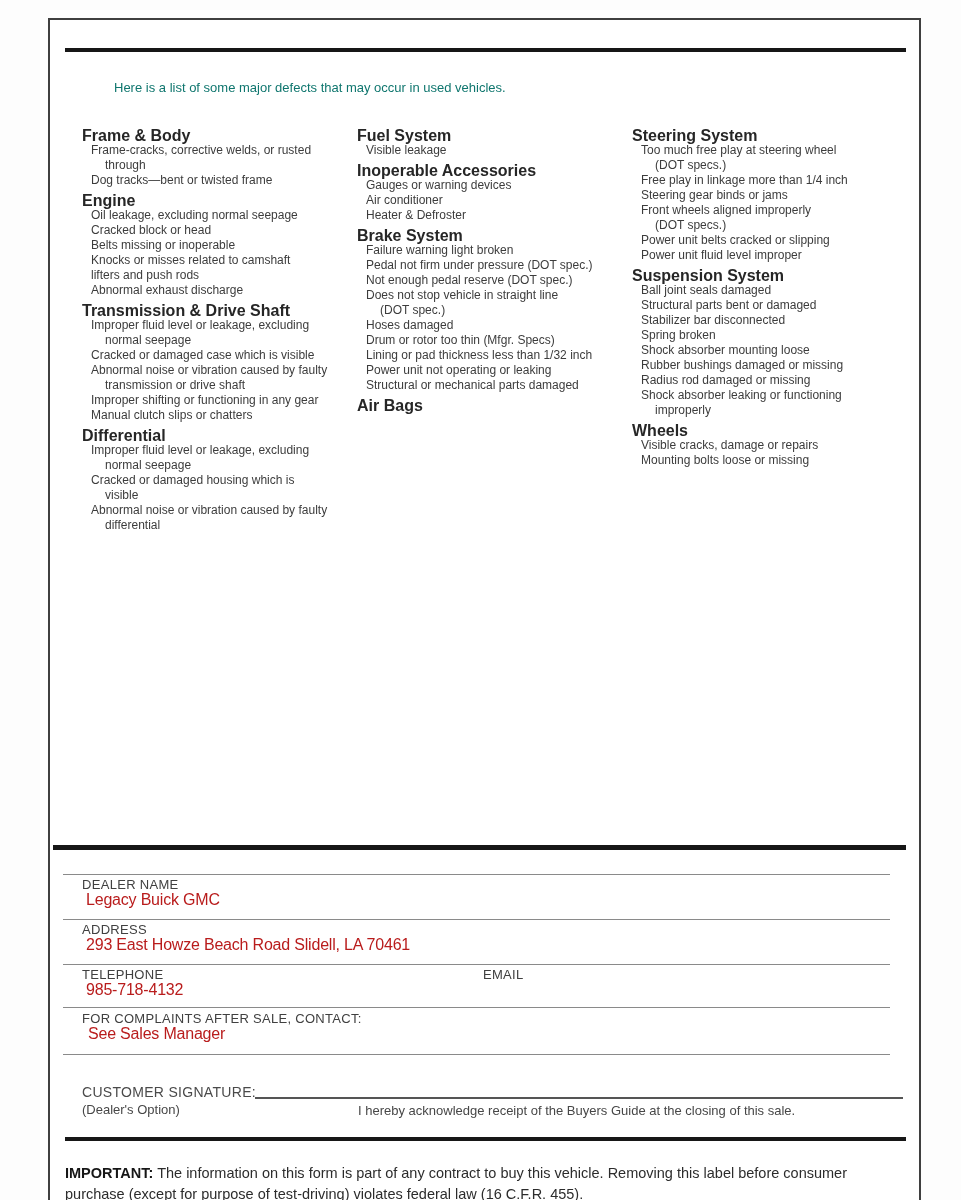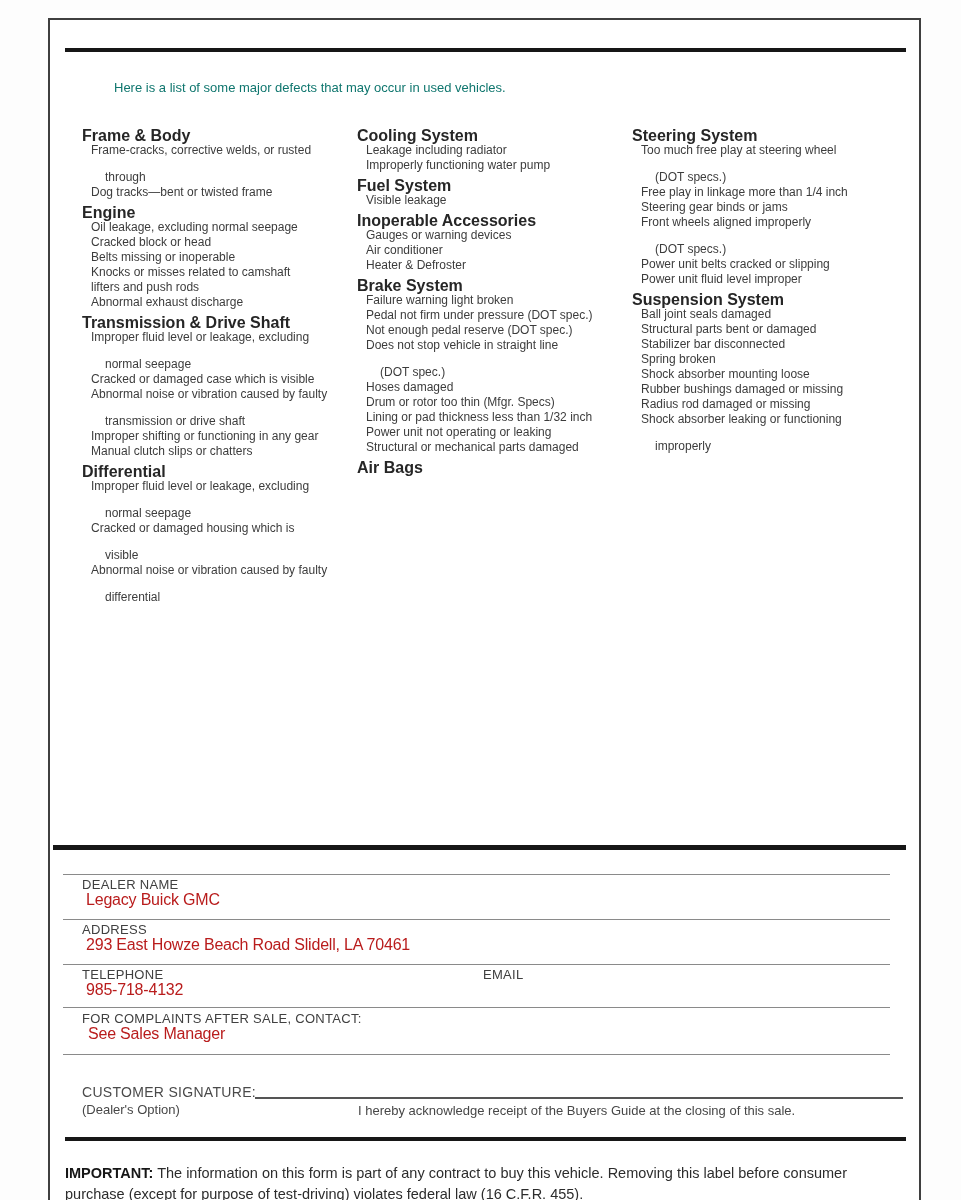--- a/index.html
+++ b/index.html
@@ -32,21 +32,21 @@
   }
   .col { width:275px; flex:0 0 275px; }
   .section { margin-bottom:5px; }
   .sec-title {
     font-weight:bold; font-size:16px; line-height:15px; color:#262626;
   }
   .sec-line {
     font-size:12px; line-height:15px; color:#3c3c3c;
     padding-left:9px;
   }
-  .sec-line.cont { padding-left:23px;margin-top:12px; }
+  .sec-line.cont { padding-left:23px; }
 
   .thin-rule {
     position:absolute; left:63px; width:827px; height:1px; background:#8a8a8a;
   }
   .field-label {
     position:absolute; font-size:13px; color:#404040; letter-spacing:0.3px;
   }
   .field-value {
     position:absolute; font-size:16px; color:#b91c1c; letter-spacing:-0.2px;
   }
@@ -100,25 +100,20 @@
         <div class="sec-line">Improper fluid level or leakage, excluding</div>
         <div class="sec-line cont">normal seepage</div>
         <div class="sec-line">Cracked or damaged housing which is</div>
         <div class="sec-line cont">visible</div>
         <div class="sec-line">Abnormal noise or vibration caused by faulty</div>
         <div class="sec-line cont">differential</div>
       </div>
     </div>
   <div class="col">
       <div class="section">
-        <div class="sec-title">Cooling System</div>
-        <div class="sec-line">Leakage including radiator</div>
-        <div class="sec-line">Improperly functioning water pump</div>
-      </div>
-      <div class="section">
         <div class="sec-title">Fuel System</div>
         <div class="sec-line">Visible leakage</div>
       </div>
       <div class="section">
         <div class="sec-title">Inoperable Accessories</div>
         <div class="sec-line">Gauges or warning devices</div>
         <div class="sec-line">Air conditioner</div>
         <div class="sec-line">Heater &amp; Defroster</div>
       </div>
       <div class="section">
@@ -155,20 +150,25 @@
         <div class="sec-line">Ball joint seals damaged</div>
         <div class="sec-line">Structural parts bent or damaged</div>
         <div class="sec-line">Stabilizer bar disconnected</div>
         <div class="sec-line">Spring broken</div>
         <div class="sec-line">Shock absorber mounting loose</div>
         <div class="sec-line">Rubber bushings damaged or missing</div>
         <div class="sec-line">Radius rod damaged or missing</div>
         <div class="sec-line">Shock absorber leaking or functioning</div>
         <div class="sec-line cont">improperly</div>
       </div>
+      <div class="section">
+        <div class="sec-title">Wheels</div>
+        <div class="sec-line">Visible cracks, damage or repairs</div>
+        <div class="sec-line">Mounting bolts loose or missing</div>
+      </div>
     </div>
 </div>
 
 <div id="rule-mid" class="rule-thick"></div>
 
 <div class="thin-rule" style="top:874px"></div>
 <div class="field-label" style="left:82px; top:877px">DEALER NAME</div>
 <div class="field-value" style="left:86px; top:891px">Legacy Buick GMC</div>
 
 <div class="thin-rule" style="top:919px"></div>

